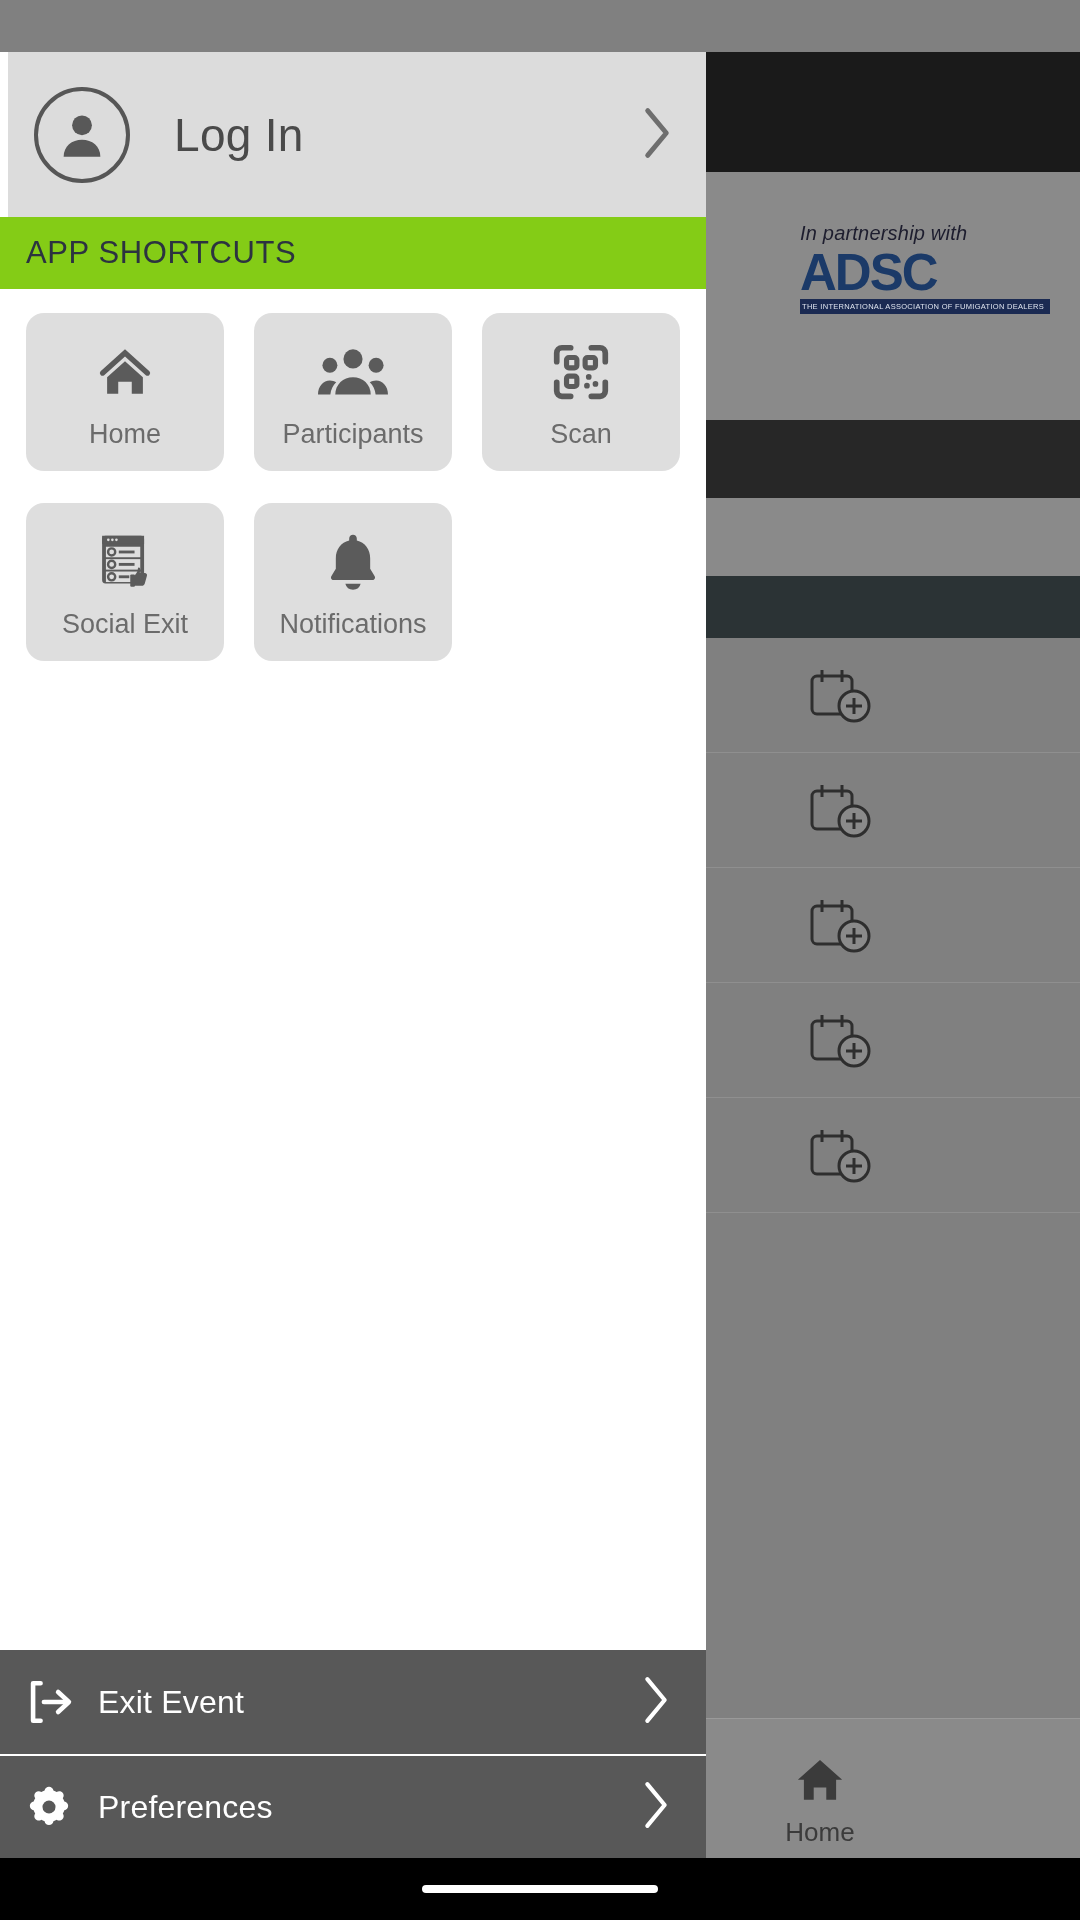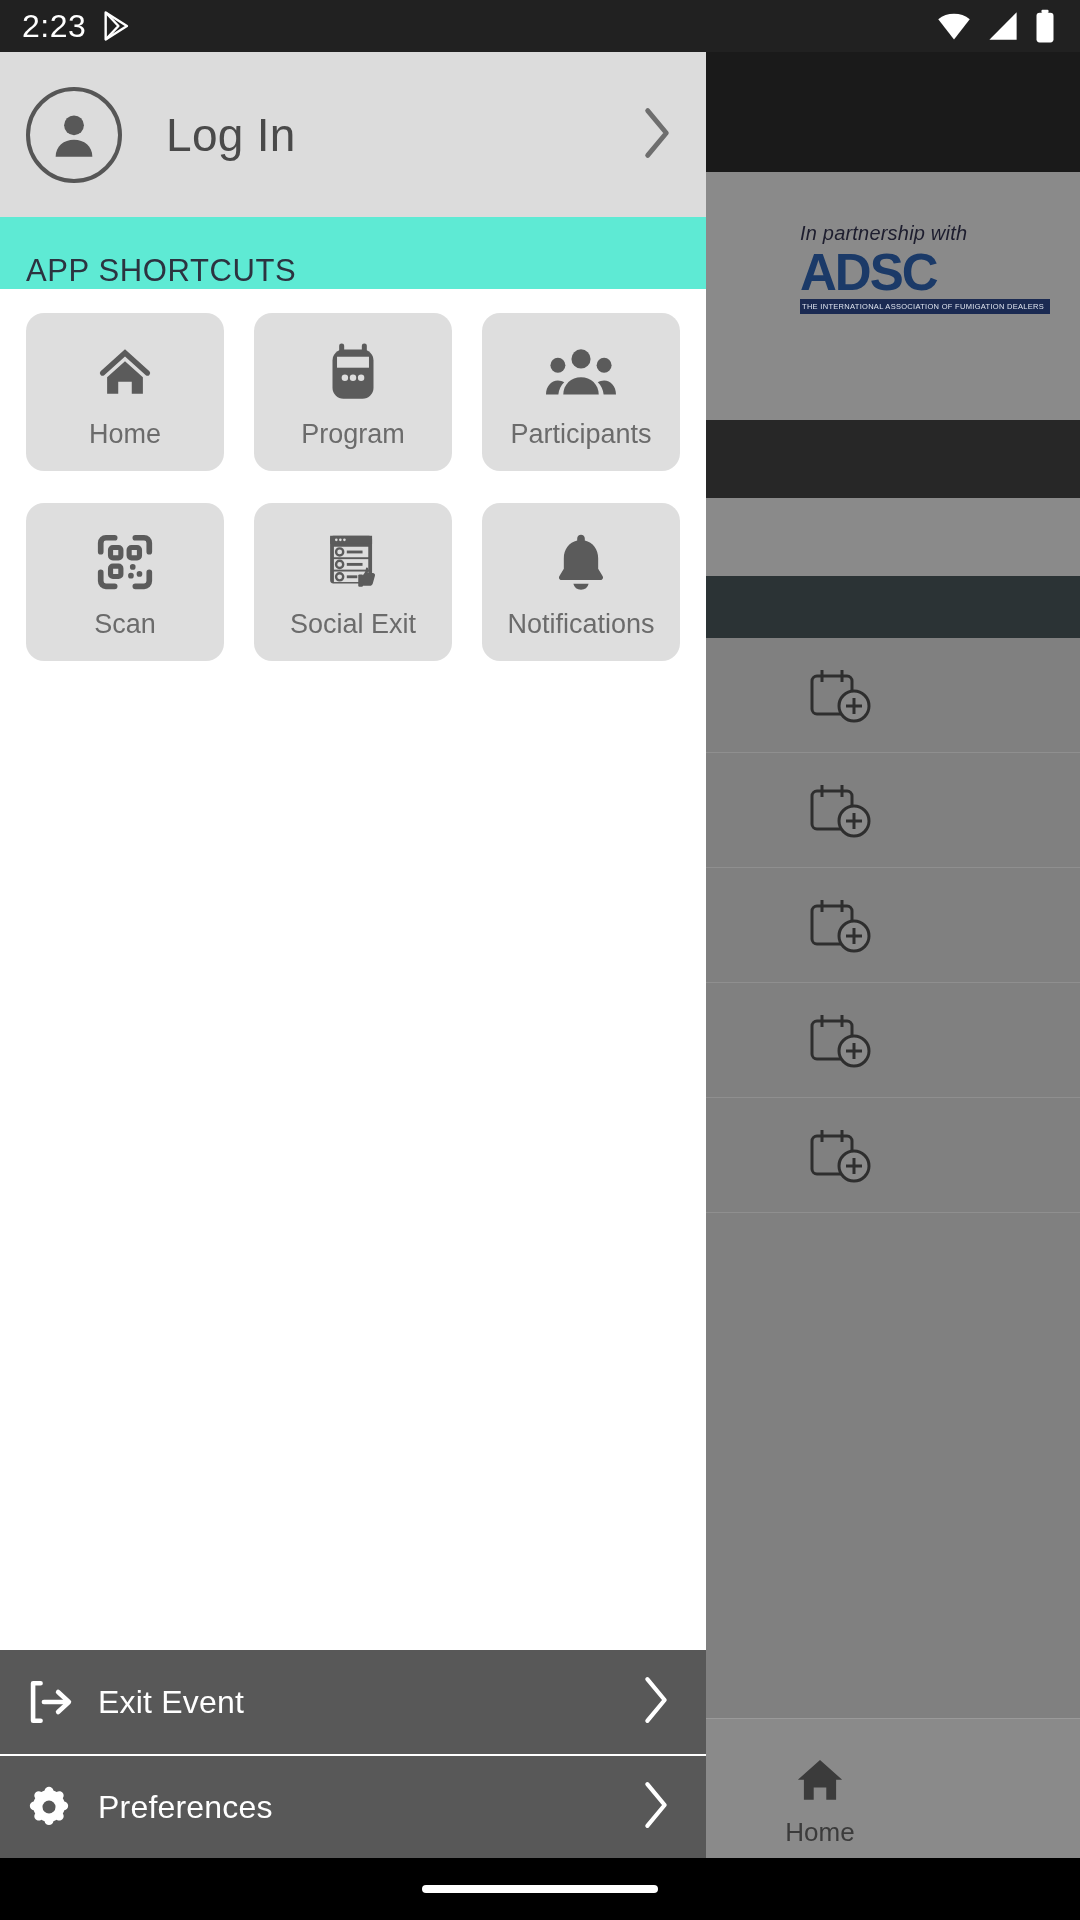--- a/index.html
+++ b/index.html
@@ -125,35 +125,36 @@
     position:absolute; left:0; top:52px;
     width:706px; height:1806px;
     background:#ffffff; z-index:30;
     display:flex; flex-direction:column;
     overflow:hidden;
   }
   .drawer-header {
     height:165px; background:#dcdcdc;
     display:flex; align-items:center; padding:0 26px;
     flex:0 0 auto;
+    margin-left:8px;
   }
   .avatar-ring {
     width:96px; height:96px; border-radius:50%;
     border:4px solid #565656;
     display:flex; align-items:center; justify-content:center;
     flex:0 0 auto;
   }
   .login-label {
     font-size:46px; color:#4a4a4a; margin-left:44px; letter-spacing:0.3px;
   }
   .header-chevron { margin-left:auto; margin-right:6px; }
 
   .section-header {
-    height:72px; background:#5eead4;
-    display:flex; align-items:flex-end; padding:0 26px;
+    height:72px; background:#84cc16;
+    display:flex; align-items:center; padding:0 26px;
     flex:0 0 auto;
   }
   .section-header-text {
     font-size:31px; color:#2c3340; letter-spacing:0.6px;
   }
 
   .shortcuts-area {
     flex:1 1 auto; background:#ffffff;
     padding:24px 26px 0 26px;
   }
@@ -280,41 +281,20 @@
 
     <div class="bg-bottombar"></div>
     <div class="bg-hometab">
       <svg width="62" height="56" viewBox="0 0 24 24">
         <path d="M12 3 2.5 11.5h2.6V20h4.2v-5.2h5.4V20h4.2v-8.5h2.6z" fill="#3b3b3b"></path>
       </svg>
       <div class="bg-hometab-label">Home</div>
     </div>
   </div>
 
-  <div id="statusbar">
-    <div class="sb-clock">2:23</div>
-    <div class="sb-playicon">
-      <svg width="34" height="34" viewBox="0 0 24 24" fill="none" stroke="#fff" stroke-width="1.7" stroke-linejoin="round">
-        <path d="M4 2.5 19 12 4 21.5z"></path>
-        <path d="M4 2.5 13 12 4 21.5"></path>
-      </svg>
-    </div>
-    <div class="sb-right">
-      <svg width="36" height="30" viewBox="0 0 24 20">
-        <path d="M12 19 1.5 5.5C4.5 3 8 1.8 12 1.8S19.5 3 22.5 5.5z" fill="#fff"></path>
-      </svg>
-      <svg width="34" height="30" viewBox="0 0 24 22">
-        <path d="M22 1v20H2z" fill="#fff"></path>
-      </svg>
-      <svg width="22" height="34" viewBox="0 0 14 24">
-        <rect x="4.5" y="0.5" width="5" height="2.4" rx="0.8" fill="#fff"></rect>
-        <rect x="1" y="2.6" width="12" height="21" rx="2.2" fill="#fff"></rect>
-      </svg>
-    </div>
-  </div>
 
   <div id="drawer">
 
     <div class="drawer-header">
       <div class="avatar-ring">
         <svg width="58" height="58" viewBox="0 0 24 24">
           <circle cx="12" cy="8" r="4.1" fill="#585858"></circle>
           <path d="M4.4 21c0-4.3 3.4-7 7.6-7s7.6 2.7 7.6 7z" fill="#585858"></path>
         </svg>
       </div>
@@ -336,34 +316,20 @@
         <div class="tile">
           <div class="tile-icon">
             <svg width="62" height="58" viewBox="0 0 24 24">
               <path d="M12 2.6 1.9 11.7a1.1 1.1 0 0 0 1.5 1.6L12 5.6l8.6 7.7a1.1 1.1 0 0 0 1.5-1.6z" fill="#5b5b5b"></path>
               <path d="M12 7.6 4.6 14.2V21h4.6v-5h5.6v5h4.6v-6.8z" fill="#5b5b5b"></path>
             </svg>
           </div>
           <div class="tile-label">Home</div>
         </div>
 
-        <div class="tile">
-          <div class="tile-icon">
-            <svg width="58" height="62" viewBox="0 0 24 26">
-              <rect x="6.2" y="1" width="2.1" height="5" rx="1" fill="#5b5b5b"></rect>
-              <rect x="15.7" y="1" width="2.1" height="5" rx="1" fill="#5b5b5b"></rect>
-              <rect x="3.4" y="3.6" width="17.2" height="20.6" rx="4.6" fill="#5b5b5b"></rect>
-              <rect x="5.3" y="6.6" width="13.4" height="4.6" fill="#dedede"></rect>
-              <circle cx="8.6" cy="15.4" r="1.35" fill="#dedede"></circle>
-              <circle cx="12" cy="15.4" r="1.35" fill="#dedede"></circle>
-              <circle cx="15.4" cy="15.4" r="1.35" fill="#dedede"></circle>
-            </svg>
-          </div>
-          <div class="tile-label">Program</div>
-        </div>
 
         <div class="tile">
           <div class="tile-icon">
             <svg width="70" height="54" viewBox="0 0 30 22">
               <circle cx="15" cy="5.4" r="4.1" fill="#5b5b5b"></circle>
               <path d="M7.4 20.6c0-4.3 3.4-7.4 7.6-7.4s7.6 3.1 7.6 7.4z" fill="#5b5b5b"></path>
               <circle cx="5.1" cy="8.1" r="3.2" fill="#5b5b5b"></circle>
               <path d="M0 20.6c0-3.5 2.3-6 5.1-6 1 0 1.9.3 2.7.8-1.4 1.4-2.3 3.2-2.5 5.2z" fill="#5b5b5b"></path>
               <circle cx="24.9" cy="8.1" r="3.2" fill="#5b5b5b"></circle>
               <path d="M30 20.6c0-3.5-2.3-6-5.1-6-1 0-1.9.3-2.7.8 1.4 1.4 2.3 3.2 2.5 5.2z" fill="#5b5b5b"></path>

